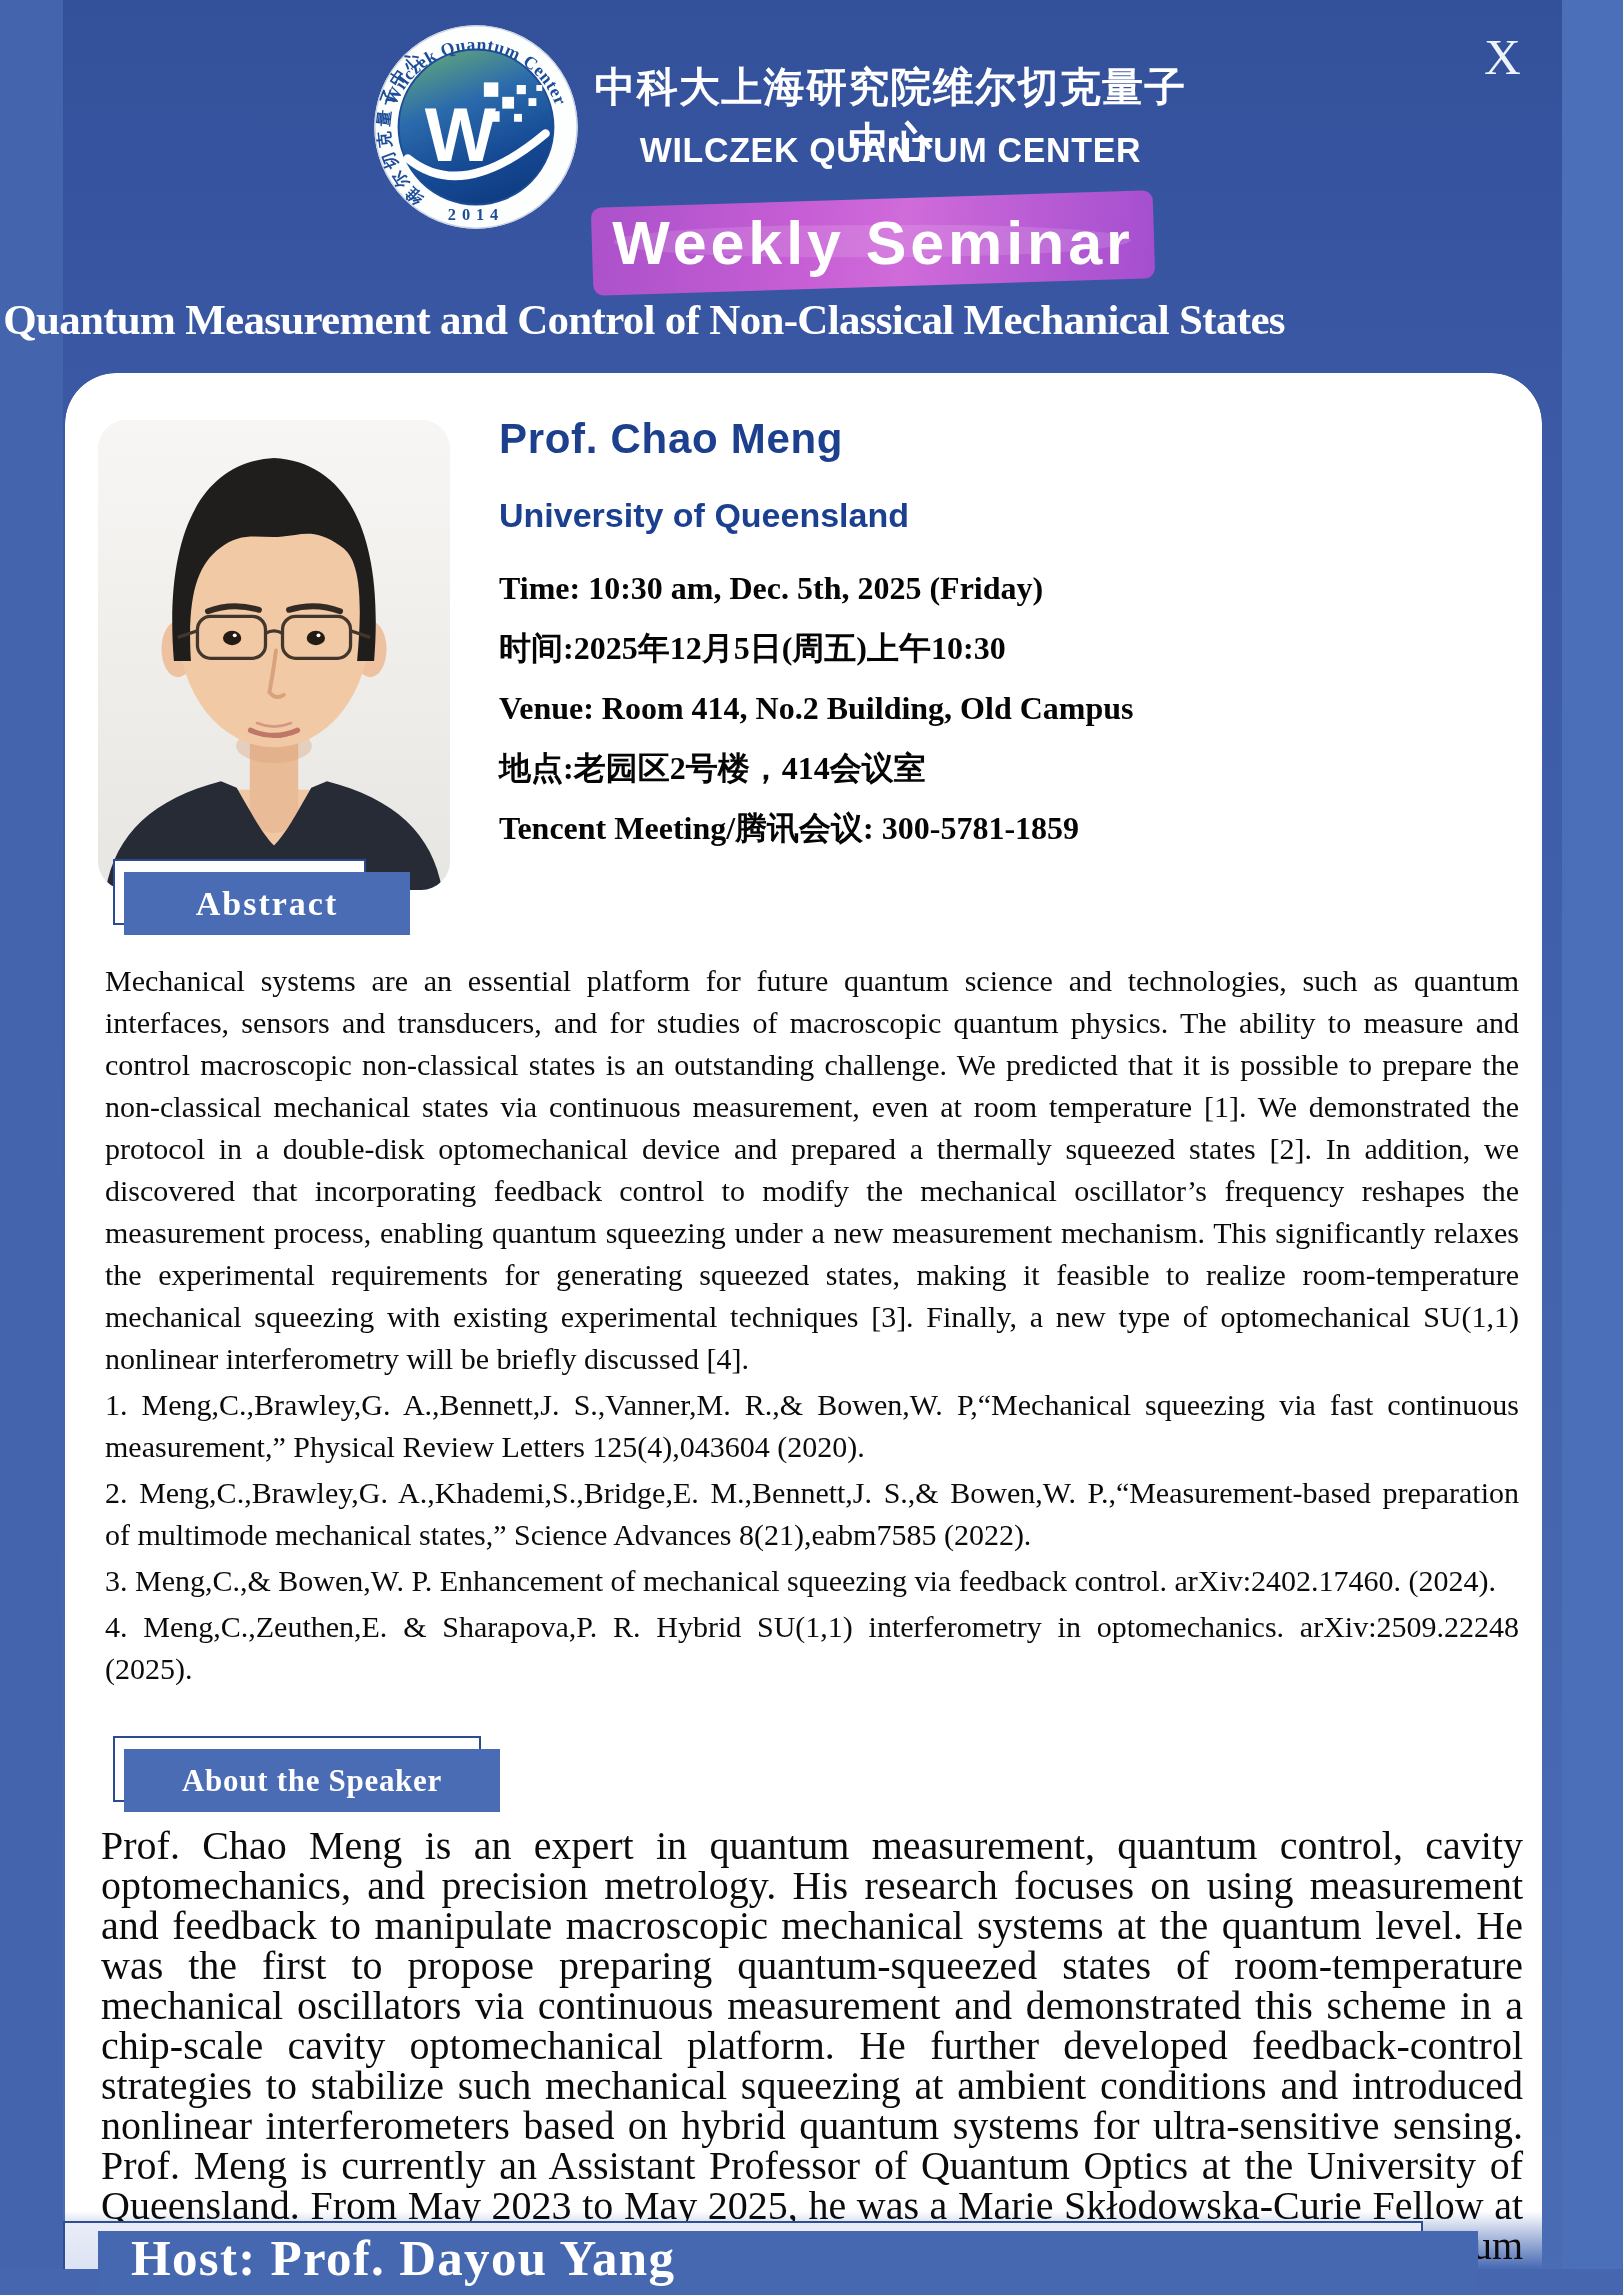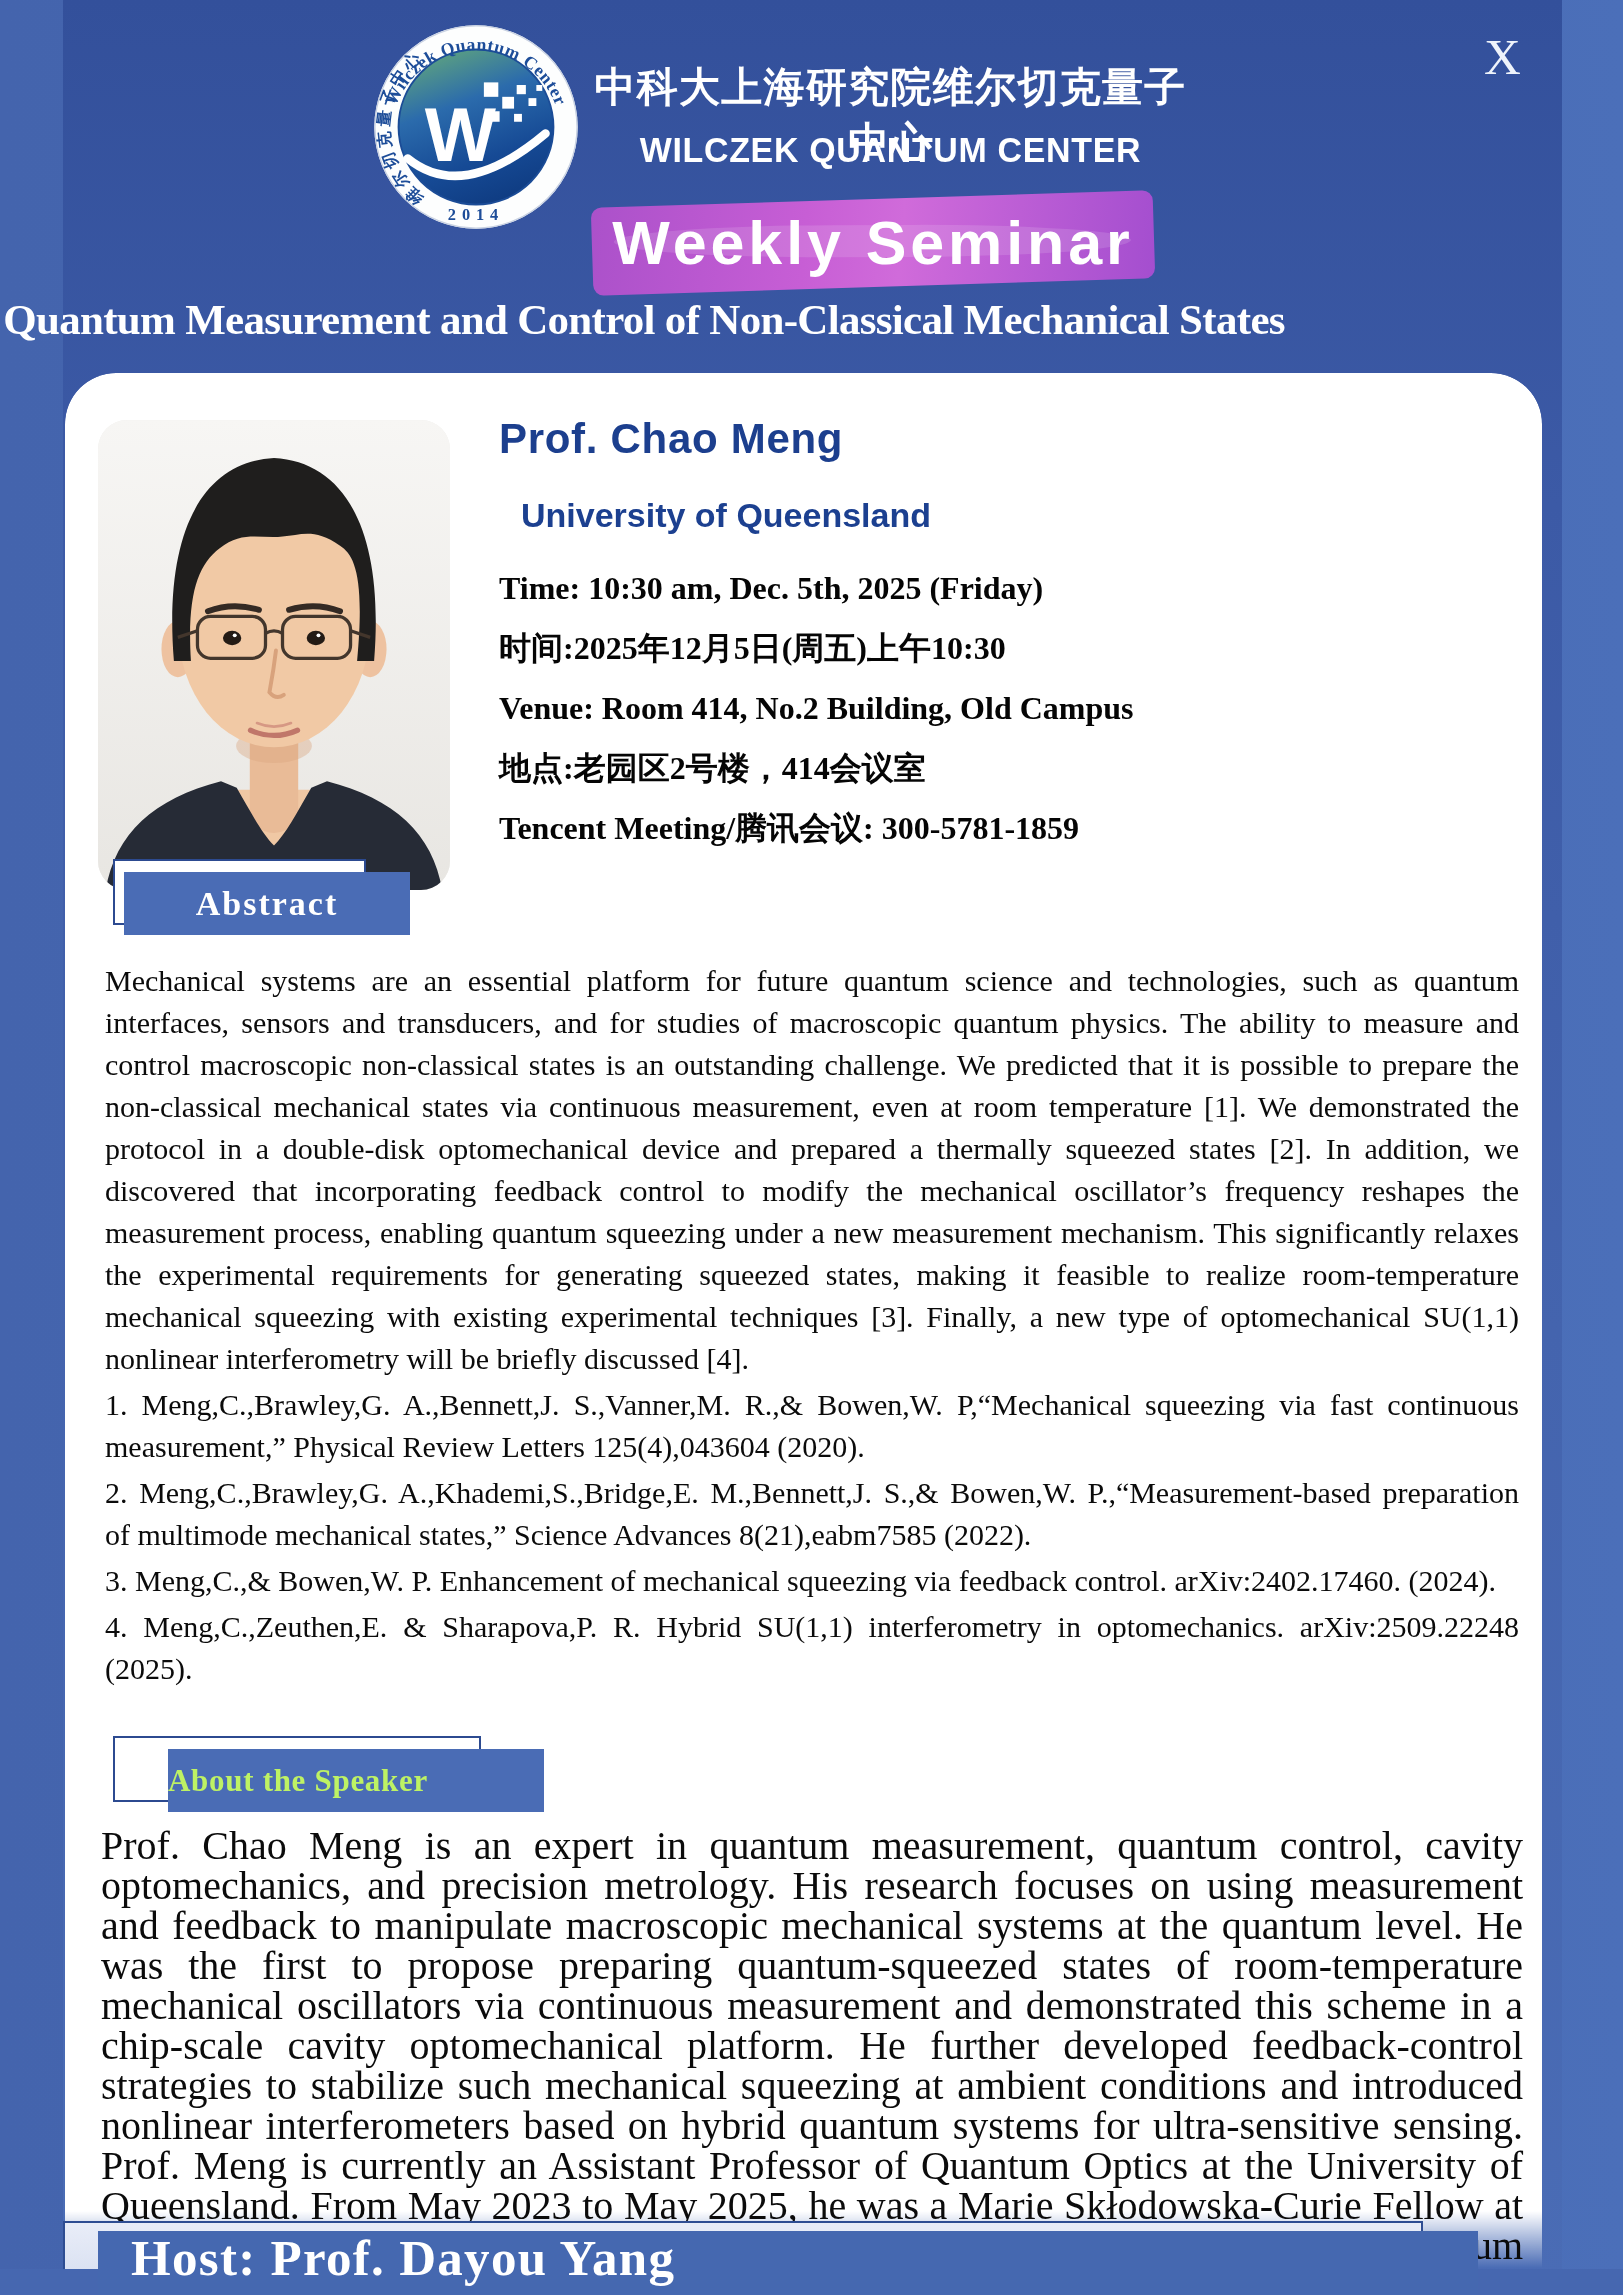--- a/index.html
+++ b/index.html
@@ -32,31 +32,31 @@
   
   .card{position:absolute;left:65px;top:373px;width:1477px;height:1895px;background:#ffffff;
         border-radius:51px 51px 0 0;
         -webkit-mask-image:linear-gradient(180deg,#000 0%,#000 97%,rgba(0,0,0,0) 100%);
         mask-image:linear-gradient(180deg,#000 0%,#000 97%,rgba(0,0,0,0) 100%);}
   .photo{position:absolute;left:98px;top:420px;width:352px;height:470px;border-radius:29px;
          overflow:hidden;background:#efeeec;}
   .sp-name{position:absolute;left:499px;top:415px;font-family:"Liberation Sans",sans-serif;
          font-weight:800;font-size:42px;color:#1c3f8e;letter-spacing:0.7px;}
   .sp-aff{position:absolute;left:499px;top:496px;font-family:"Liberation Sans",sans-serif;
-         font-weight:800;font-size:34px;color:#1c4090;margin-left:22px;}
+         font-weight:800;font-size:34px;color:#1c4090;}
   .sp-details{position:absolute;left:499px;top:558px;width:1034px;font-weight:bold;
          font-size:32px;line-height:60px;color:#050505;}
   
   .badge-outline{position:absolute;border:2px solid #2c4a90;background:#ffffff;}
   .abs-outline{left:113px;top:859px;width:249px;height:62px;}
   .abs-fill{position:absolute;left:124px;top:872px;width:286px;height:63px;background:#4a6cb5;
          color:#fff;text-align:center;line-height:63px;font-weight:bold;font-size:34px;letter-spacing:2px;}
   .about-outline{left:113px;top:1736px;width:364px;height:62px;}
   .about-fill{position:absolute;left:124px;top:1749px;width:376px;height:63px;background:#4a6cb5;
-         color:#bef264;line-height:63px;font-weight:bold;font-size:31px;letter-spacing:0.7px;margin-left:44px;}
+         color:#ffffff;text-align:center;line-height:63px;font-weight:bold;font-size:31px;letter-spacing:0.7px;}
   
   .abstract{position:absolute;left:101px;top:956px;width:1422px;font-size:30px;line-height:42px;
          text-align:justify;color:#0b0b0b;}
   .abstract p{margin:4px;}
   .about-body{position:absolute;left:101px;top:1826px;width:1422px;font-size:40px;line-height:40px;
          text-align:justify;color:#0b0b0b;}
   
   .host-outline{position:absolute;left:63px;top:2221px;width:1356px;height:98px;
          border:2px solid #2e4d92;background:linear-gradient(180deg,#e9edf8 0%,#ccd6ec 100%);}
   .bottom-strip{position:absolute;left:0;top:2269px;width:1623px;height:26px;background:#4667b0;}

